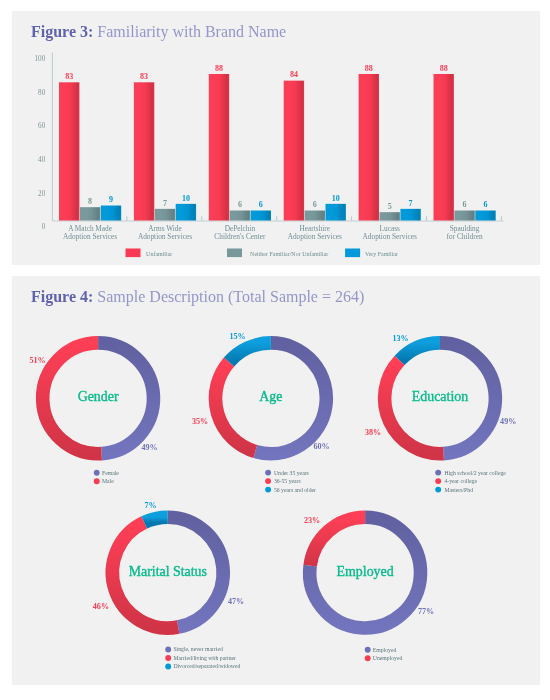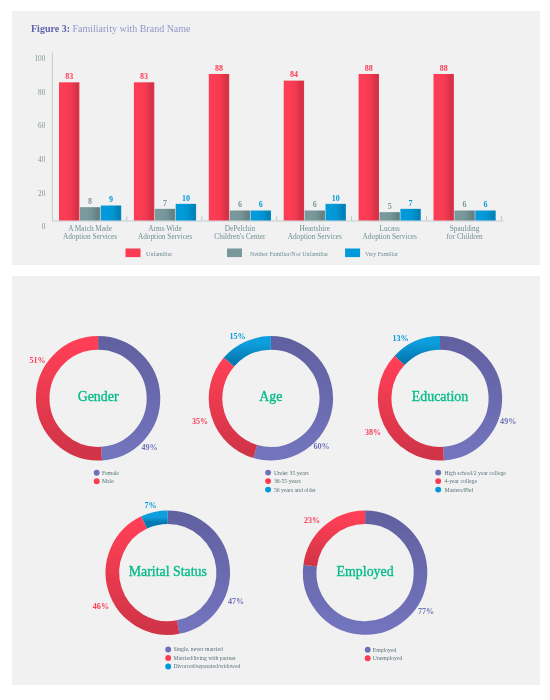--- a/index.html
+++ b/index.html
@@ -1,21 +1,21 @@
 <!DOCTYPE html>
 <html><head>
 <meta charset="utf-8">
 <title>Figures</title>
 <style>
   html,body{margin:0;padding:0;background:#ffffff;}
   body{width:550px;height:700px;font-family:"Liberation Serif",serif;}
   .panel{position:absolute;left:12px;width:527.5px;background:#f1f1f1;overflow:hidden;}
   #panel1{top:11px;height:253.5px;}
   #panel2{top:276px;height:408.5px;}
-  .fig-title{position:absolute;font-size:10px;color:#9496c9;white-space:nowrap;}
+  .fig-title{position:absolute;font-size:16px;color:#9496c9;white-space:nowrap;}
   .fig-title .lbl{color:#6062b0;font-weight:bold;}
   svg{display:block;}
 </style>
 </head>
 <body>
 
 <div class="panel" id="panel1">
   <div class="fig-title" id="t3" style="left:19px;top:12px;"><span class="lbl">Figure 3:</span><span> Familiarity with Brand Name</span></div>
   <svg id="barchart" width="527" height="253">
       <defs>
@@ -106,20 +106,21 @@
       <rect x="113.5" y="237.5" width="15" height="8.6" fill="#fb3b53"></rect>
       <text x="134.1" y="244.9" font-size="5.98" fill="#6f8f92" font-family="&quot;Liberation Serif&quot;,serif">Unfamiliar</text>
       <rect x="215" y="237.5" width="15" height="8.6" fill="#78989b"></rect>
       <text x="238.1" y="244.9" font-size="5.98" fill="#6f8f92" font-family="&quot;Liberation Serif&quot;,serif">Neither Familiar/Nor Unfamiliar</text>
       <rect x="333.1" y="237.5" width="15" height="8.6" fill="#0099d9"></rect>
       <text x="353" y="244.9" font-size="5.98" fill="#6f8f92" font-family="&quot;Liberation Serif&quot;,serif">Very Familiar</text>
     </svg>
 </div>
 
 <div class="panel" id="panel2">
+  <div class="fig-title" id="t4" style="left:19px;top:12px;"><span class="lbl">Figure 4:</span><span> Sample Description (Total Sample = 264)</span></div>
   <svg id="donuts" width="527" height="408">
       <defs>
         <linearGradient id="dg0" x1="0" y1="0" x2="0" y2="1">
           <stop offset="0" stop-color="#ff3f56"></stop>
           <stop offset="1" stop-color="#d13447"></stop>
         </linearGradient>
         <linearGradient id="dg1" x1="0" y1="0" x2="0" y2="1">
           <stop offset="0" stop-color="#6161a1"></stop>
           <stop offset="1" stop-color="#7274bd"></stop>
         </linearGradient>

